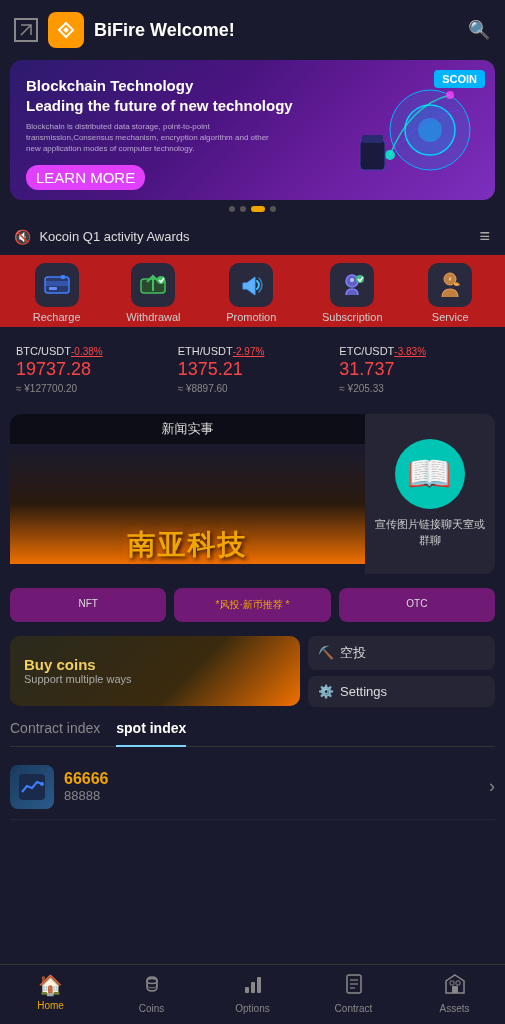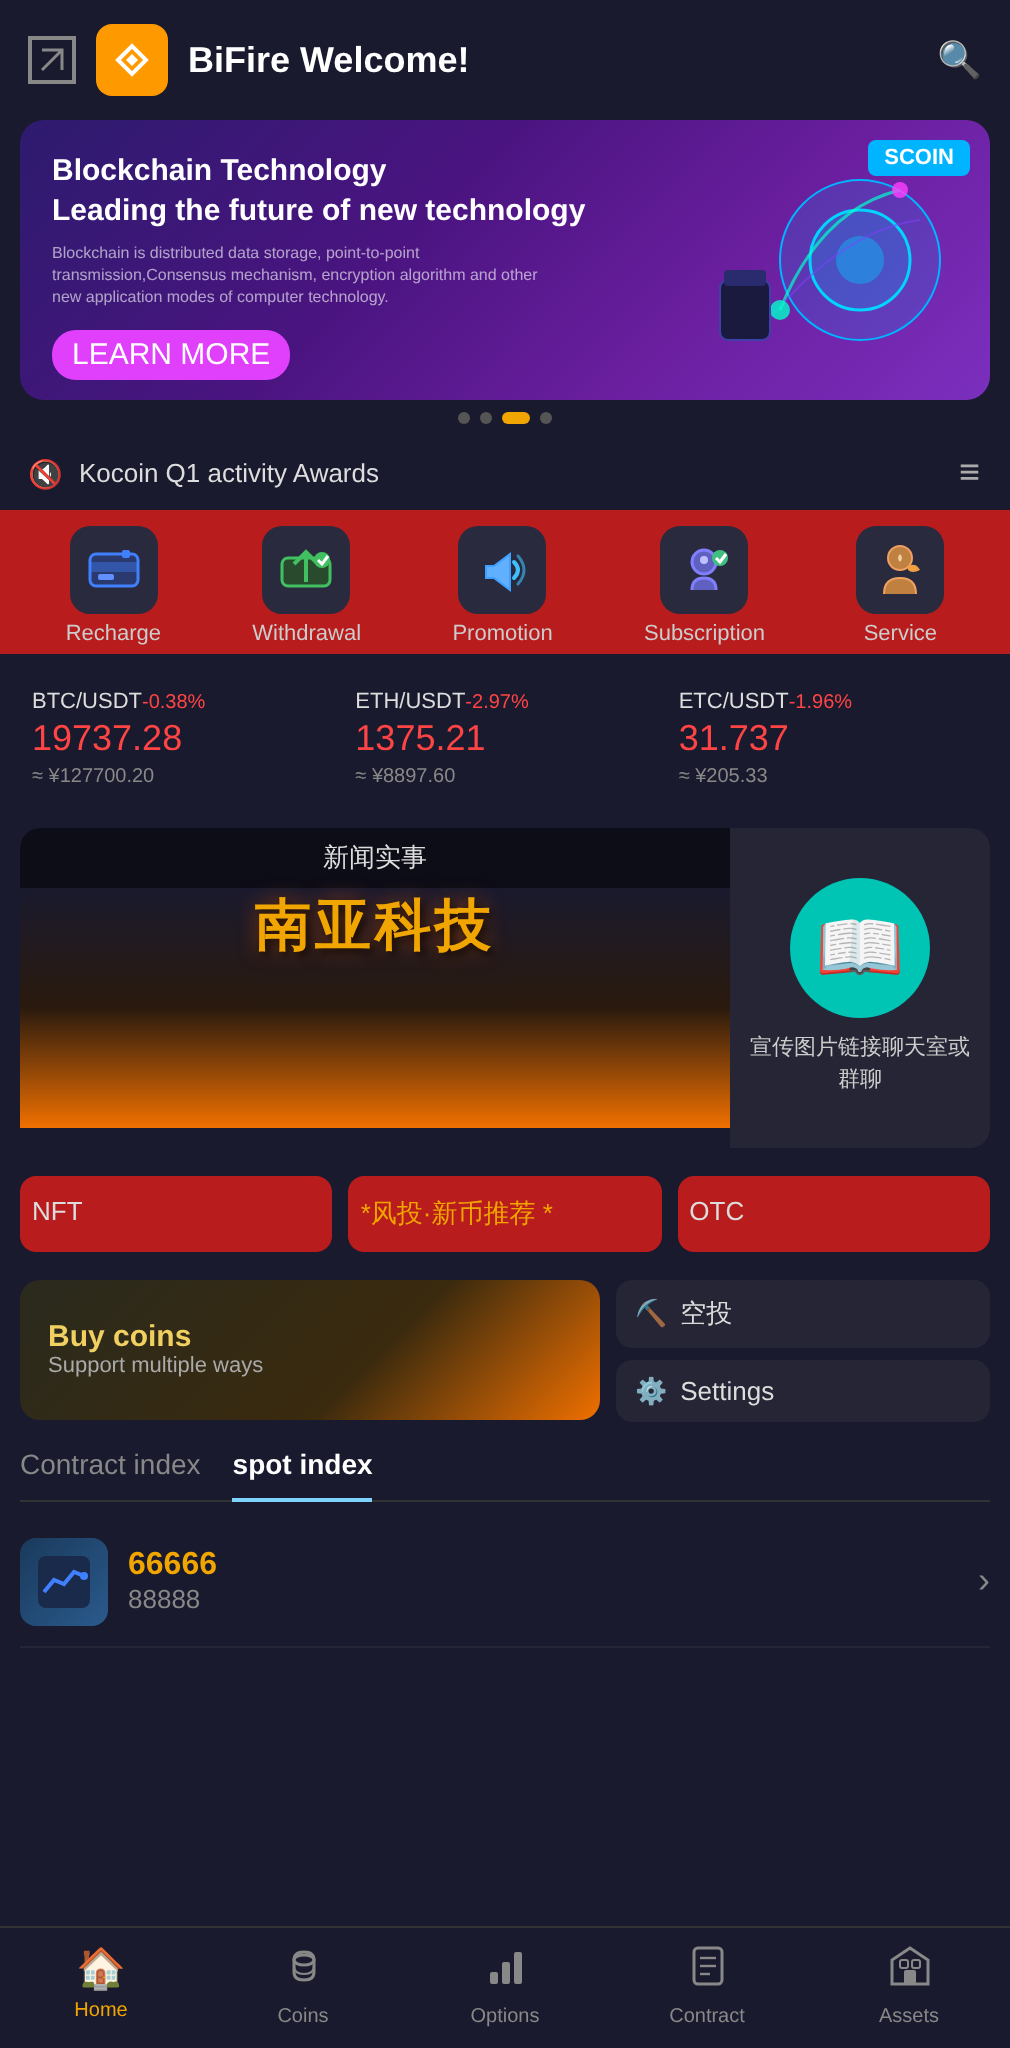--- a/index.html
+++ b/index.html
@@ -153,21 +153,21 @@
     .price-cards {
       display: flex;
       gap: 0;
       padding: 10px 10px;
       background: #1a1a2e;
     }
     .price-card {
       flex: 1;
       padding: 4px 6px;
     }
-    .price-change-neg { color: #ff4444; font-size: 10px; }
+    .price-change-neg { color: #ff4444; font-size: 10px; text-decoration: underline; }
     .price-value {
       font-size: 18px;
       font-weight: 400;
       color: #ff4444;
       line-height: 1.2;
     }
     .price-cny {
       font-size: 10px;
       color: #888;
       margin-top: 2px;
@@ -193,21 +193,21 @@
       background: rgba(0,0,0,0.5);
       text-align: center;
       padding: 6px;
       font-size: 13px;
       color: #ddd;
     }
     .news-image-area {
       height: 120px;
       background: linear-gradient(180deg, #1a1a2e 0%, #2a1a0e 50%, #f07000 100%);
       display: flex;
-      align-items: flex-start;
+      align-items: flex-end;
       justify-content: center;
     }
     .news-chinese-text {
       font-size: 28px;
       font-weight: 900;
       color: #f0a500;
       text-shadow: 2px 2px 4px rgba(0,0,0,0.8), 0 0 10px rgba(255,100,0,0.5);
       letter-spacing: 2px;
     }
     .news-right {
@@ -235,25 +235,25 @@
 
     
     .quick-links {
       display: flex;
       padding: 8px 10px;
       gap: 8px;
       background: #1a1a2e;
     }
     .ql-item {
       flex: 1;
-      background: #b91c1c;
+      background: #701a75;
       border-radius: 8px;
       padding: 10px 6px;
-      text-align: left;
-      font-size: 13px;
+      text-align: center;
+      font-size: 10px;
       color: #ddd;
       cursor: pointer;
     }
     .ql-item.highlight { color: #f0a500; }
 
     
     .buy-section {
       display: flex;
       margin: 6px 10px;
       gap: 8px;
@@ -510,21 +510,21 @@
   </div>
   <div class="price-card">
     <div>
       <span style="font-size:11px;color:#ddd;">ETH/USDT</span><span class="price-change-neg">-2.97%</span>
     </div>
     <div class="price-value">1375.21</div>
     <div class="price-cny">≈ ¥8897.60</div>
   </div>
   <div class="price-card">
     <div>
-      <span style="font-size:11px;color:#ddd;">ETC/USDT</span><span class="price-change-neg">-1.96%</span>
+      <span style="font-size:11px;color:#ddd;">ETC/USDT</span><span class="price-change-neg">-3.83%</span>
     </div>
     <div class="price-value">31.737</div>
     <div class="price-cny">≈ ¥205.33</div>
   </div>
 </div>
 
 <div class="news-section">
   <div class="news-left">
     <div class="news-title-bar">新闻实事</div>
     <div class="news-image-area">

